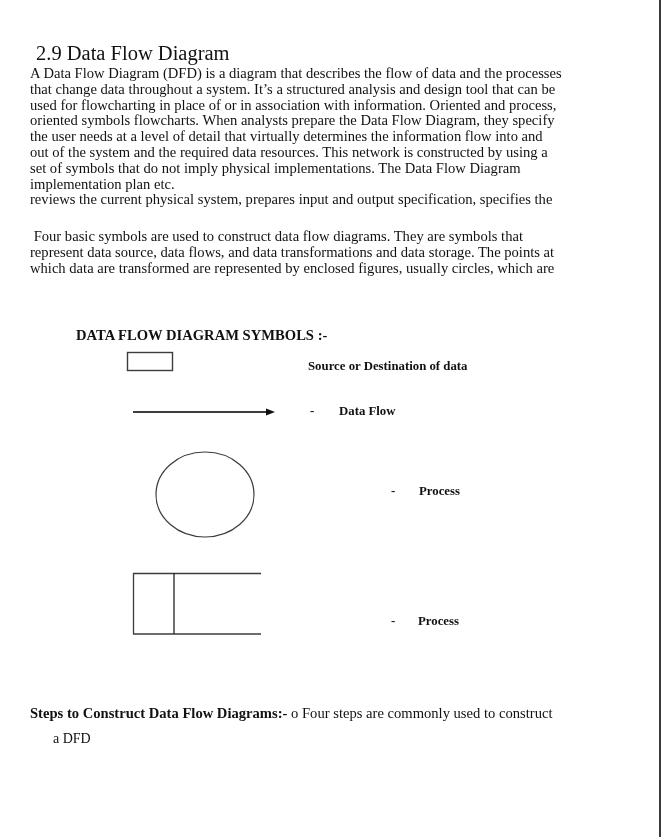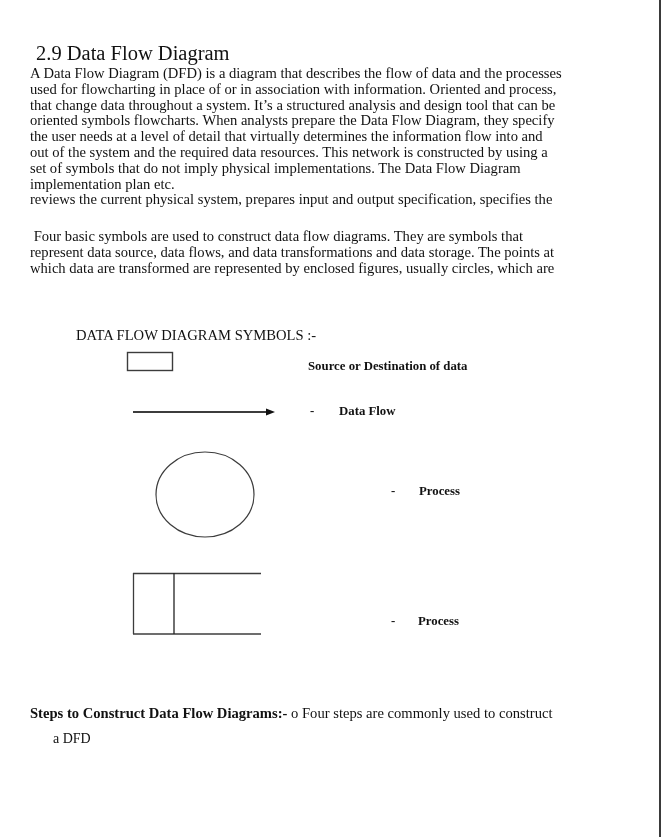--- a/index.html
+++ b/index.html
@@ -18,21 +18,21 @@
     }
     .para {
       position: absolute; left: 30px;
       font-size: 14.6px; line-height: 15.8px;
     }
     .para .line { white-space: nowrap; height: 15.8px; }
     .p1 { top: 66px; }
     .p2 { top: 229px; }
     .symbols-title {
       position: absolute; left: 76px; top: 327px;
-      font-size: 14.6px; font-weight: normal; white-space: nowrap;
+      font-size: 14.6px; font-weight: bold; white-space: nowrap;
     }
     .sym-label {
       position: absolute; font-size: 12.8px; font-weight: bold; white-space: nowrap;
     }
     .dash {
       position: absolute; font-size: 12.8px; font-weight: bold;
     }
     svg.shapes { position: absolute; left: 0; top: 0; }
     .steps {
       position: absolute; left: 30px; top: 705px;
@@ -46,22 +46,22 @@
   </style>
 </head>
 <body>
 
 <div class="page-edge"></div>
 
 <div class="heading">2.9 Data Flow Diagram</div>
 
 <div class="para p1">
   <div class="line">A Data Flow Diagram (DFD) is a diagram that describes the flow of data and the processes</div>
+  <div class="line">that change data throughout a system. It’s a structured analysis and design tool that can be</div>
   <div class="line">used for flowcharting in place of or in association with information. Oriented and process,</div>
-  <div class="line">that change data throughout a system. It’s a structured analysis and design tool that can be</div>
   <div class="line">oriented symbols flowcharts. When analysts prepare the Data Flow Diagram, they specify</div>
   <div class="line">the user needs at a level of detail that virtually determines the information flow into and</div>
   <div class="line">out of the system and the required data resources. This network is constructed by using a</div>
   <div class="line">set of symbols that do not imply physical implementations. The Data Flow Diagram</div>
   <div class="line">implementation plan etc.</div>
   <div class="line">reviews the current physical system, prepares input and output specification, specifies the</div>
 </div>
 
 <div class="para p2">
   <div class="line" style="white-space:pre;"> Four basic symbols are used to construct data flow diagrams. They are symbols that</div>

